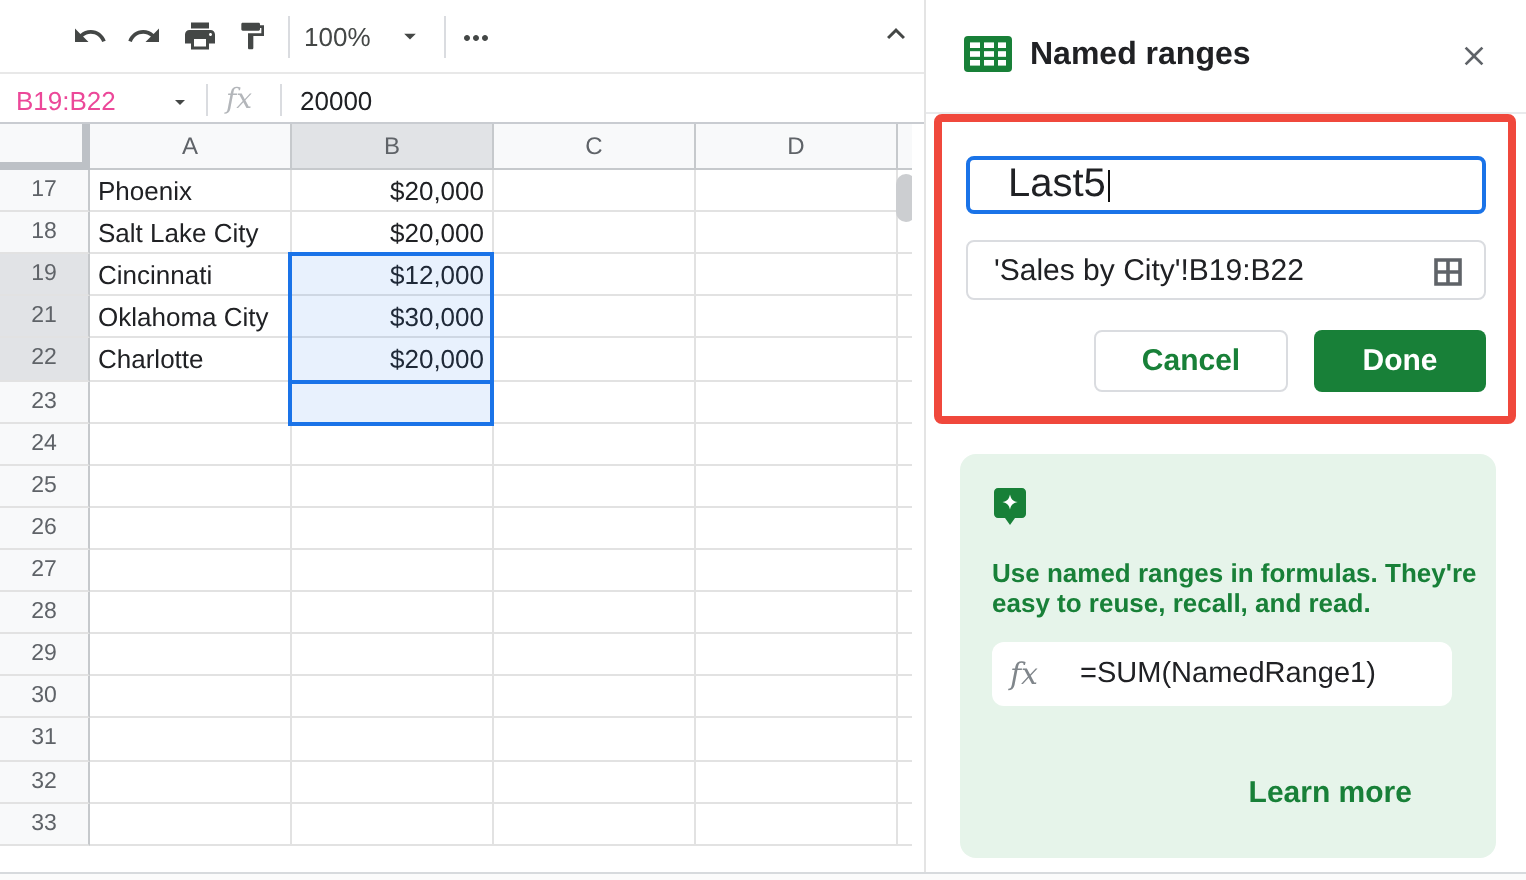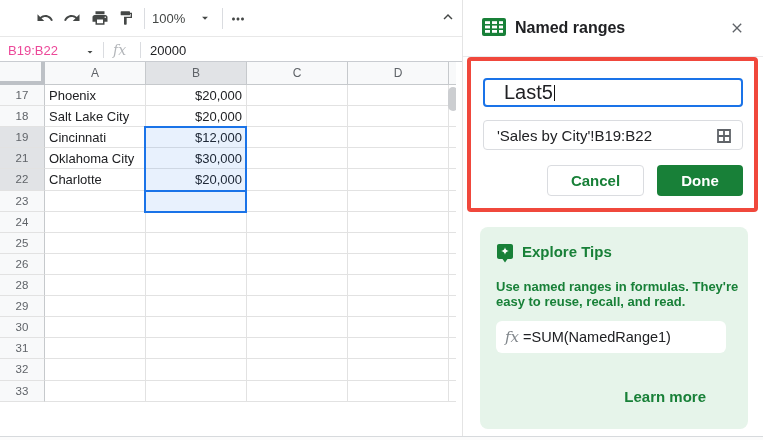--- a/index.html
+++ b/index.html
@@ -102,21 +102,21 @@
 
   #explore-card { position:absolute; left:17px; top:227px; width:268px; height:202px;
     background:#e6f4ea; border-radius:8px; }
   #explore-icon { position:absolute; left:17px; top:17px; width:16px; height:19px; }
   #explore-title { position:absolute; left:42px; top:16px; font-size:15px; font-weight:bold; color:#188038; }
   #explore-body { position:absolute; left:16px; top:53px; width:248px; font-size:13px; line-height:14.6px;
     font-weight:bold; color:#188038; }
   #formula-chip { position:absolute; left:16px; top:94px; width:230px; height:32px; background:#fff;
     border-radius:6px; display:flex; align-items:center; }
   #formula-chip .fx { margin-left:9px; color:#80868b; font-size:15px; }
-  #formula-chip-text { margin-left:4px; font-size:14.5px; color:#202124; }
+  #formula-chip-text { margin-left:21px; font-size:14.5px; color:#202124; }
   #learn-more { position:absolute; right:42px; top:161px; font-size:15px; font-weight:bold; color:#188038;
     cursor:pointer; }
 
   #bottom-divider { position:absolute; left:0; top:436px; width:763px; height:1px; background:#d7dadd; }
   #bottom-strip { position:absolute; left:0; top:437px; width:763px; height:3px; background:#fbfbfb; }
 </style>
 </head>
 <body>
 
 <div id="app">
@@ -246,20 +246,28 @@
           <div class="g-row">
             <div class="row-h">25</div>
             <div class="g-cell city" style="width: 101px;"></div>
             <div class="g-cell val" style="width: 101px;"></div>
             <div class="g-cell" style="width: 101px;"></div>
             <div class="g-cell" style="width: 101px;"></div>
             <div class="g-cell sliver" style="width: 7px;"></div>
           </div>
           <div class="g-row">
             <div class="row-h">26</div>
+            <div class="g-cell city" style="width: 101px;"></div>
+            <div class="g-cell val" style="width: 101px;"></div>
+            <div class="g-cell" style="width: 101px;"></div>
+            <div class="g-cell" style="width: 101px;"></div>
+            <div class="g-cell sliver" style="width: 7px;"></div>
+          </div>
+          <div class="g-row">
+            <div class="row-h">27</div>
             <div class="g-cell city" style="width: 101px;"></div>
             <div class="g-cell val" style="width: 101px;"></div>
             <div class="g-cell" style="width: 101px;"></div>
             <div class="g-cell" style="width: 101px;"></div>
             <div class="g-cell sliver" style="width: 7px;"></div>
           </div>
           <div class="g-row">
             <div class="row-h">28</div>
             <div class="g-cell city" style="width: 101px;"></div>
             <div class="g-cell val" style="width: 101px;"></div>
@@ -359,21 +367,20 @@
     <div class="btn" id="btn-done">Done</div>
     <div class="btn" id="btn-cancel">Cancel</div>
 
     <div id="explore-card">
       <span id="explore-icon">
         <svg viewBox="0 0 16 19" width="16" height="19">
           <path d="M2 0h12c1.1 0 2 .9 2 2v11c0 1.1-.9 2-2 2h-3.5L8 18.5 5.5 15H2c-1.1 0-2-.9-2-2V2C0 .9.9 0 2 0z" fill="#188038"></path>
           <path d="M8 3.2c.5 2.3 1.4 3.3 3.8 3.8-2.4.5-3.3 1.5-3.8 3.8-.5-2.3-1.4-3.3-3.8-3.8 2.4-.5 3.3-1.5 3.8-3.8z" fill="#fff"></path>
         </svg>
       </span>
-      <span id="explore-title">Explore Tips</span>
       <div id="explore-body">Use named ranges in formulas. They're easy to reuse, recall, and read.</div>
       <div id="formula-chip">
         <span class="fx">fx</span>
         <span id="formula-chip-text">=SUM(NamedRange1)</span>
       </div>
       <span id="learn-more">Learn more</span>
     </div>
   </div>
 
   <div id="bottom-divider"></div>

